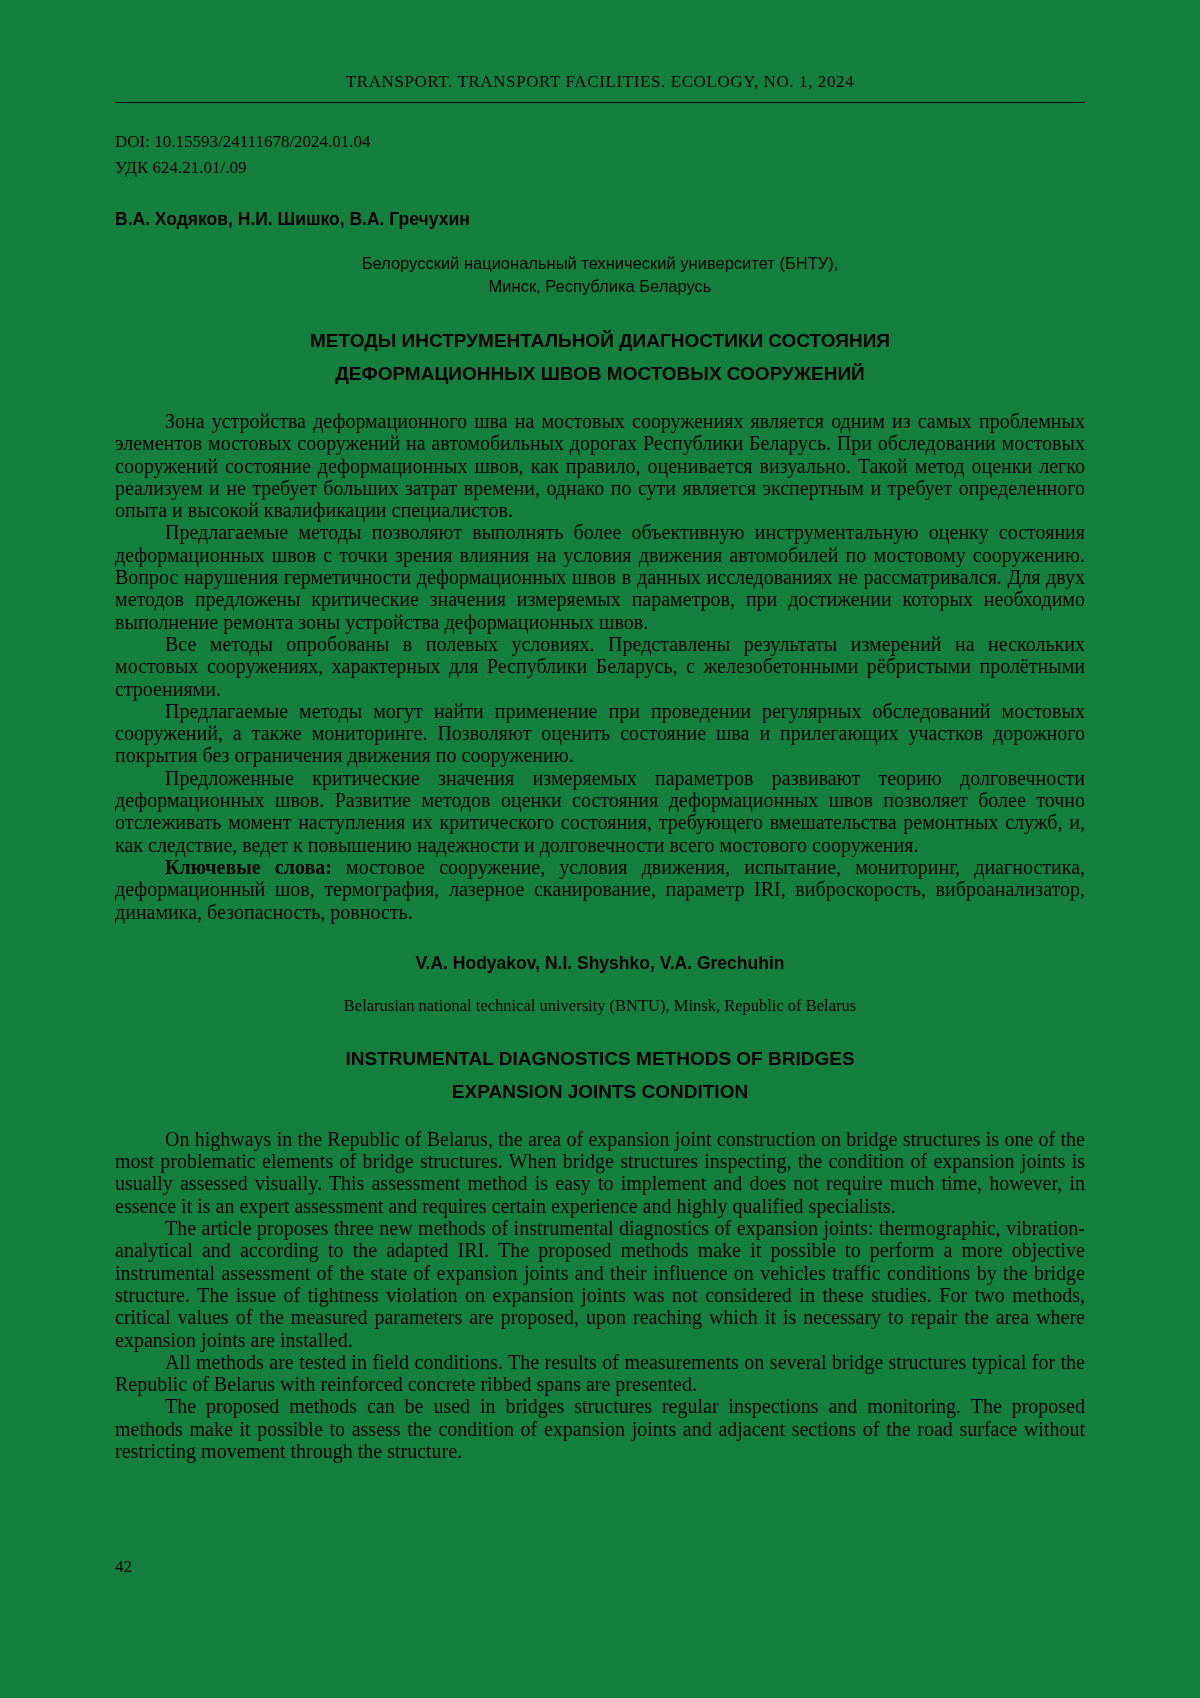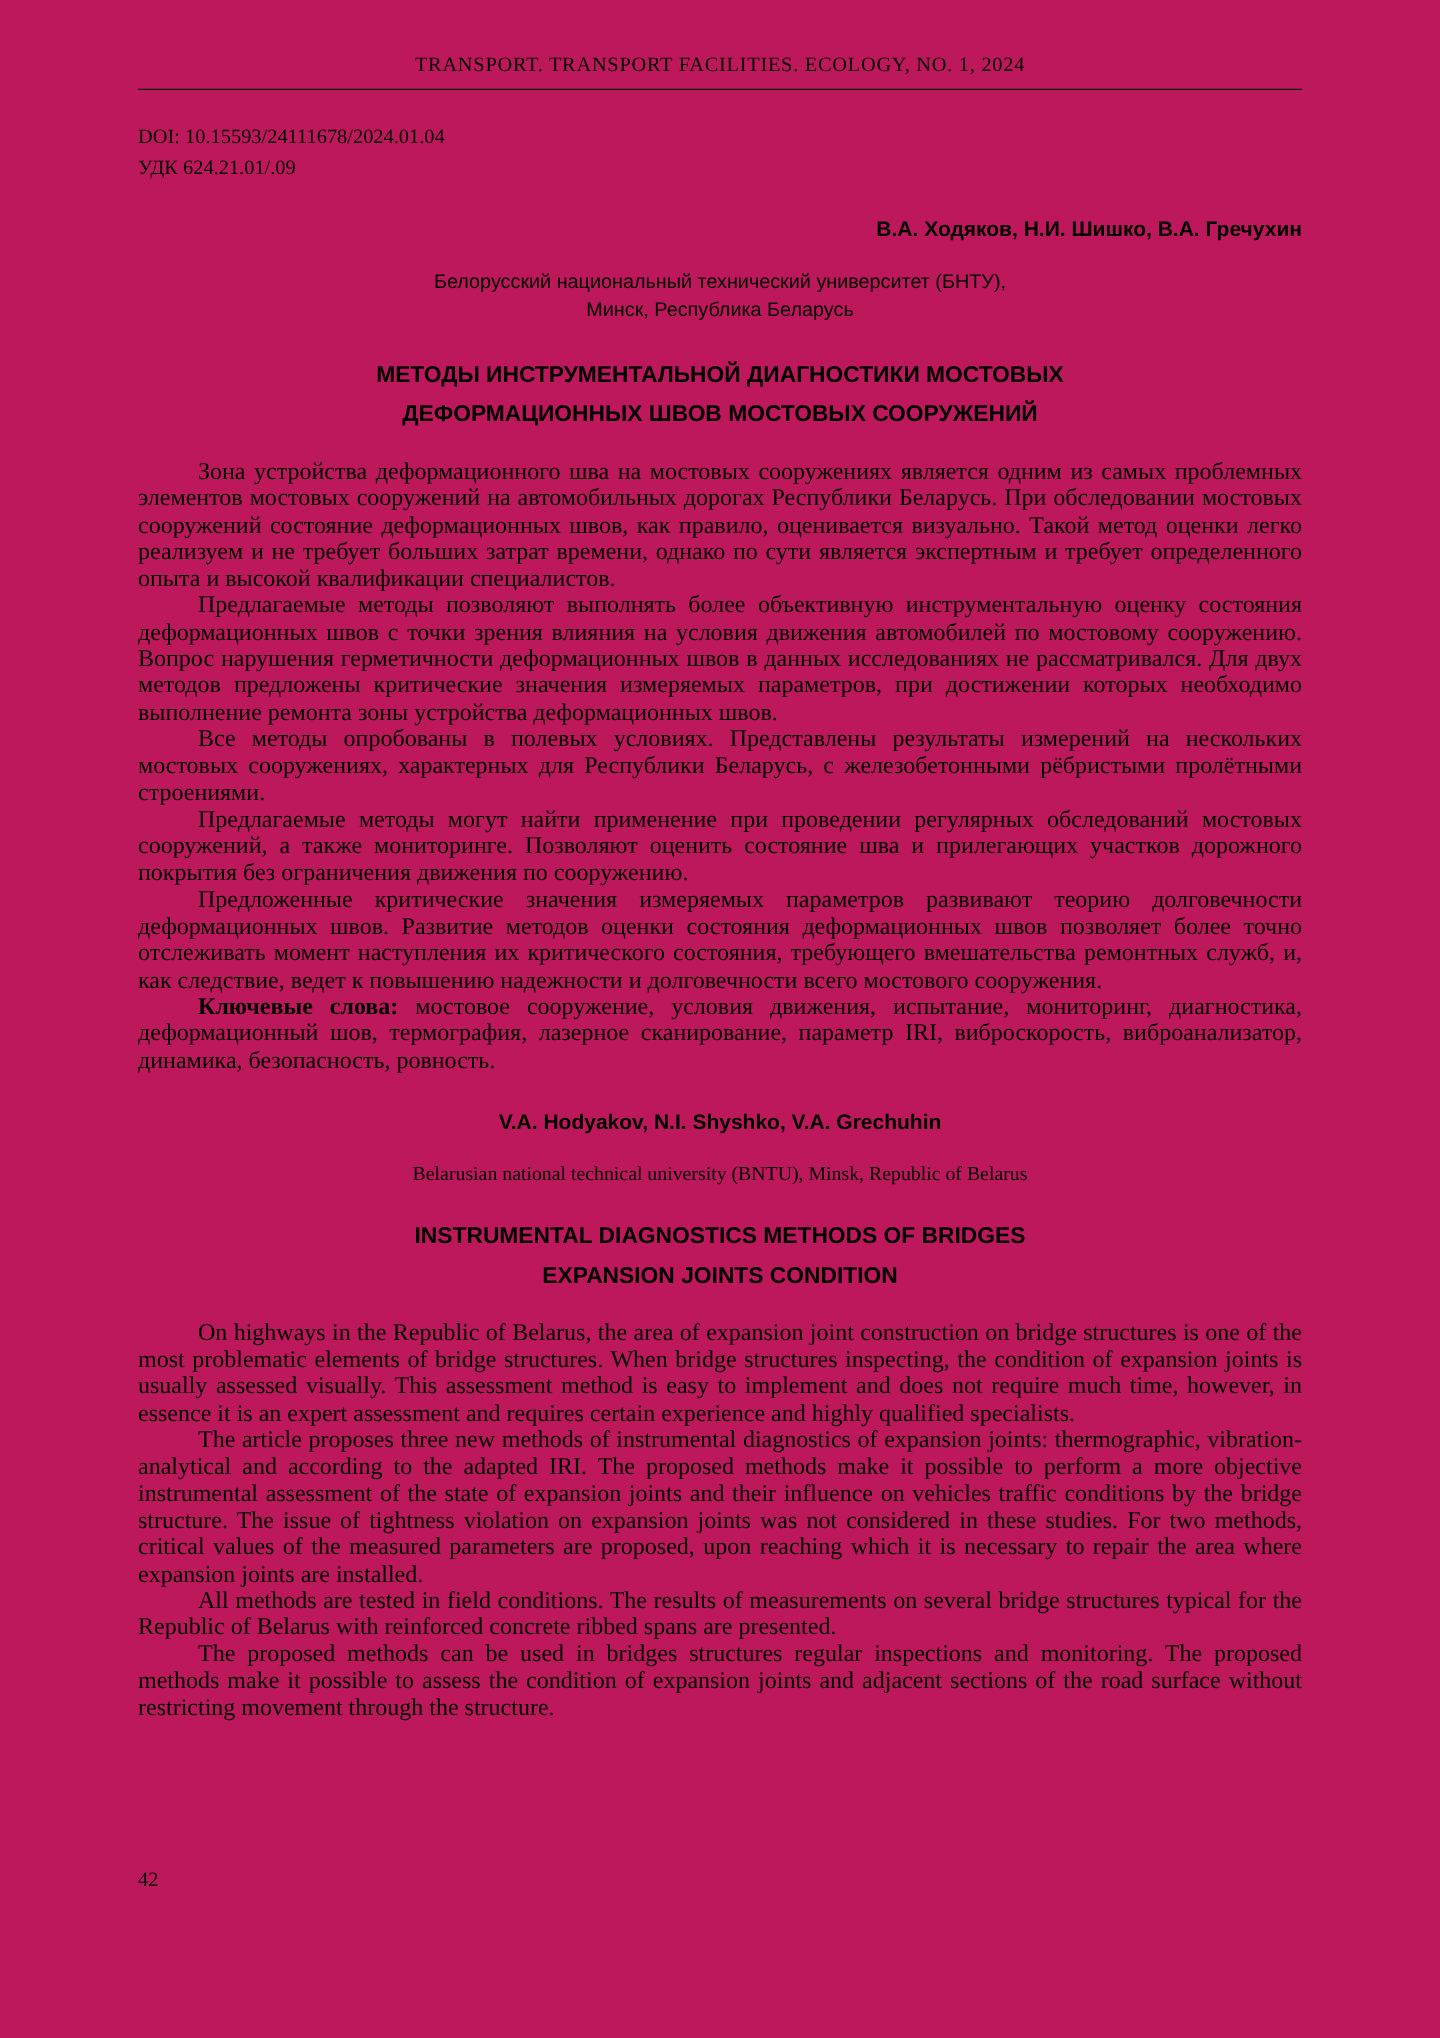--- a/index.html
+++ b/index.html
@@ -5,23 +5,23 @@
   html, body {
     margin: 0;
     padding: 0;
     background: #e8e8e8;
   }
   .page {
     position: relative;
     width: 1200px;
     height: 1698px;
     margin: 0 auto;
-    background: #be185d;
+    background: #15803d;
     box-sizing: border-box;
-    padding: 44px 115px 0 115px;
+    padding: 72px 115px 0 115px;
     color: #000;
   }
   .bold { font-weight: bold; }
 
   .journal-title {
     font-family: "Liberation Serif", serif;
     font-size: 17px;
     letter-spacing: 0.6px;
     text-align: center;
     margin-bottom: 10px;
@@ -37,21 +37,21 @@
     font-family: "Liberation Serif", serif;
     font-size: 17px;
     line-height: 26px;
   }
 
   .authors-ru {
     margin-top: 28px;
     font-family: "Liberation Sans", sans-serif;
     font-size: 17.5px;
     font-weight: bold;
-    text-align: right;
+    text-align: left;
   }
 
   .affiliation-ru {
     margin-top: 22px;
     font-family: "Liberation Sans", sans-serif;
     font-size: 16.5px;
     line-height: 23px;
     text-align: center;
   }
 
@@ -114,21 +114,21 @@
   </section>
 
   <div class="authors-ru">В.А. Ходяков, Н.И. Шишко, В.А. Гречухин</div>
 
   <div class="affiliation-ru">
     <div>Белорусский национальный технический университет (БНТУ),</div>
     <div>Минск, Республика Беларусь</div>
   </div>
 
   <h1 class="article-title">
-    <div>МЕТОДЫ ИНСТРУМЕНТАЛЬНОЙ ДИАГНОСТИКИ МОСТОВЫХ</div>
+    <div>МЕТОДЫ ИНСТРУМЕНТАЛЬНОЙ ДИАГНОСТИКИ СОСТОЯНИЯ</div>
     <div>ДЕФОРМАЦИОННЫХ ШВОВ МОСТОВЫХ СООРУЖЕНИЙ</div>
   </h1>
 
   <section class="abstract">
     <p>Зона устройства деформационного шва на мостовых сооружениях является одним из самых проблемных элементов мостовых сооружений на автомобильных дорогах Республики Беларусь. При обследовании мостовых сооружений состояние деформационных швов, как правило, оценивается визуально. Такой метод оценки легко реализуем и не требует больших затрат времени, однако по сути является экспертным и требует определенного опыта и высокой квалификации специалистов.</p>
     <p>Предлагаемые методы позволяют выполнять более объективную инструментальную оценку состояния деформационных швов с точки зрения влияния на условия движения автомобилей по мостовому сооружению. Вопрос нарушения герметичности деформационных швов в данных исследованиях не рассматривался. Для двух методов предложены критические значения измеряемых параметров, при достижении которых необходимо выполнение ремонта зоны устройства деформационных швов.</p>
     <p>Все методы опробованы в полевых условиях. Представлены результаты измерений на нескольких мостовых сооружениях, характерных для Республики Беларусь, с железобетонными рёбристыми пролётными строениями.</p>
     <p>Предлагаемые методы могут найти применение при проведении регулярных обследований мостовых сооружений, а также мониторинге. Позволяют оценить состояние шва и прилегающих участков дорожного покрытия без ограничения движения по сооружению.</p>
     <p>Предложенные критические значения измеряемых параметров развивают теорию долговечности деформационных швов. Развитие методов оценки состояния деформационных швов позволяет более точно отслеживать момент наступления их критического состояния, требующего вмешательства ремонтных служб, и, как следствие, ведет к повышению надежности и долговечности всего мостового сооружения.</p>
     <p><span class="bold">Ключевые слова:</span> <span>мостовое сооружение, условия движения, испытание, мониторинг, диагностика, деформационный шов, термография, лазерное сканирование, параметр IRI, виброскорость, виброанализатор, динамика, безопасность, ровность.</span></p>

